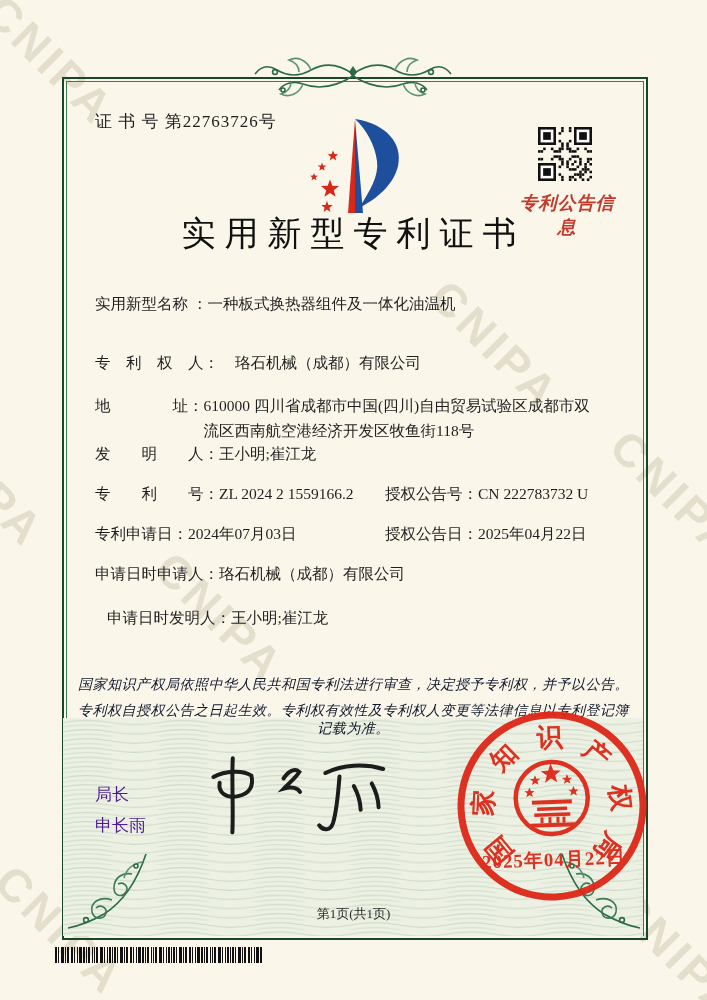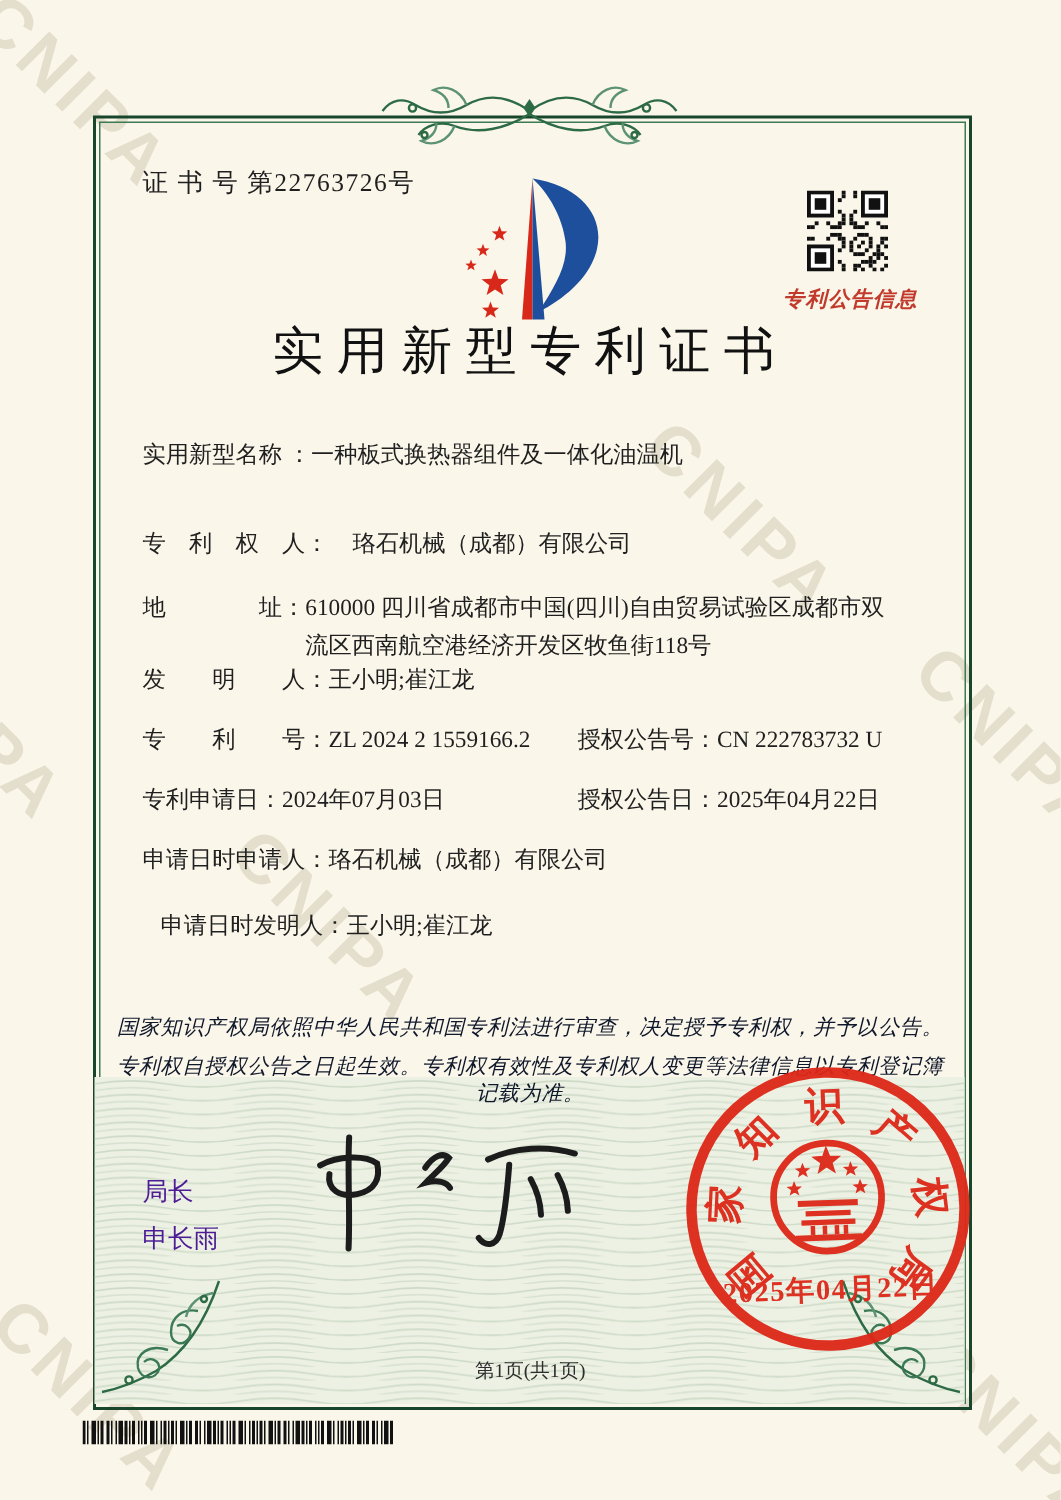--- a/index.html
+++ b/index.html
@@ -27,21 +27,21 @@
     position:absolute;left:63px;top:718px;width:580px;height:218px;
     background:#edf1e3;z-index:2;
   }
   #guilloche svg{display:block;}
   .abs{position:absolute;z-index:5;}
   #cert-number{left:95px;top:110px;font-size:17px;letter-spacing:1px;}
   #logo{left:299px;top:116px;}
   #qr-wrap{left:538px;top:127px;}
   #qr-caption{
     left:512px;top:191px;width:110px;text-align:center;
-    font-size:14px;font-weight:bold;font-style:italic;color:#c23a2b;
+    font-size:18px;font-weight:bold;font-style:italic;color:#c23a2b;
     letter-spacing:1px;
   }
   #doc-title{
     left:0;top:211px;width:707px;text-align:center;
     font-size:34px;font-weight:normal;letter-spacing:9px;color:#111;
   }
   .frow{position:absolute;z-index:5;display:flex;font-size:15.5px;line-height:25px;}
   .flabel{flex:none;white-space:nowrap;}
   .fvalue{flex:1;}
   #row-name{left:95px;top:291px;width:520px;}

